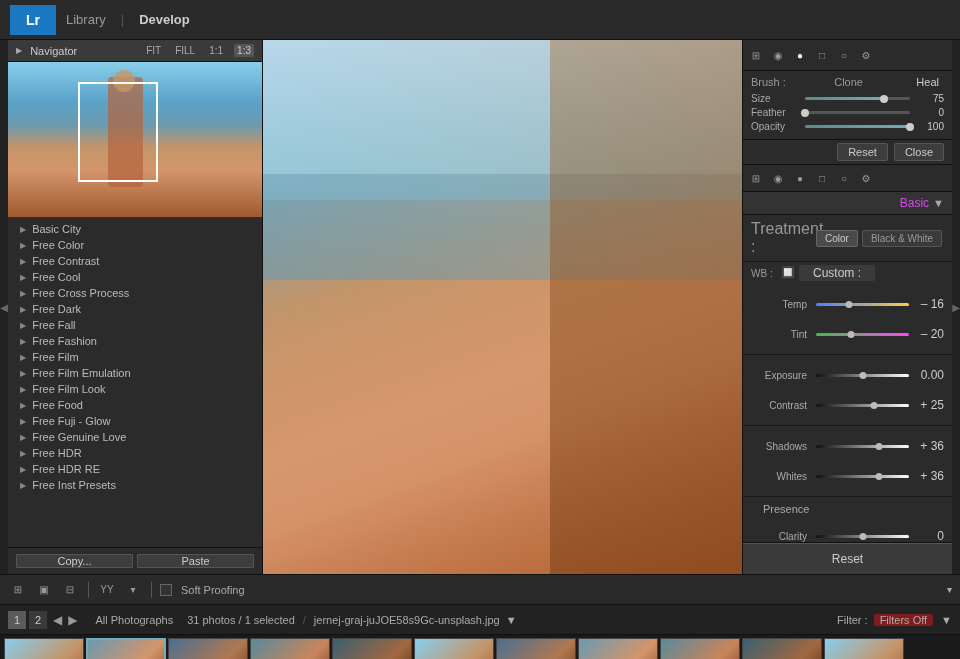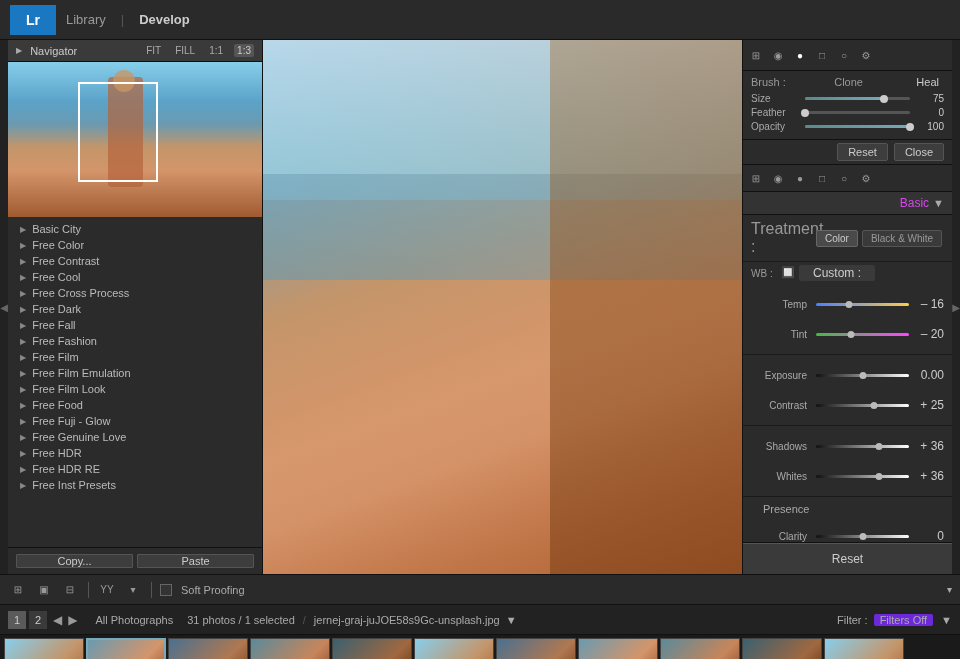--- a/index.html
+++ b/index.html
@@ -124,21 +124,21 @@
     #page-nums { display: flex; gap: 3px; }
     .page-num { width: 18px; height: 18px; background: #3a3a3a; color: #ccc; display: flex; align-items: center; justify-content: center; font-size: 11px; cursor: pointer; }
     .page-num.active { background: #5a5a5a; }
     .filmstrip-nav { color: #999; cursor: pointer; font-size: 12px; }
     #all-photos-label { color: #aaa; }
     #photo-count { color: #aaa; margin-left: 8px; }
     #film-sep { color: #555; margin: 0 2px; }
     #film-path { color: #aaa; }
     .film-spacer { flex: 1; }
     #filter-label { color: #aaa; }
-    #filter-value { color: #aaa; background: #6d28d9; padding: 0 6px; border-radius: 2px; cursor: pointer; }
+    #filter-value { color: #aaa; background: #7f1d1d; padding: 0 6px; border-radius: 2px; cursor: pointer; }
 
     
     #filmstrip { background: #1a1a1a; height: 60px; display: flex; align-items: center; padding: 3px 4px; gap: 2px; overflow: hidden; border-top: 1px solid #111; }
     .film-thumb { width: 80px; height: 54px; flex-shrink: 0; background: #333; border: 1px solid #444; cursor: pointer; overflow: hidden; position: relative; }
     .film-thumb.selected { border: 2px solid #7ab; }
     .film-thumb-inner { width: 100%; height: 100%; }
 
     
     .thumb-1 { background: linear-gradient(135deg, #87CEEB 0%, #c4956a 60%, #a05a30 100%); }
     .thumb-2 { background: linear-gradient(135deg, #6a9ab0 0%, #d4956a 60%, #804020 100%); }

